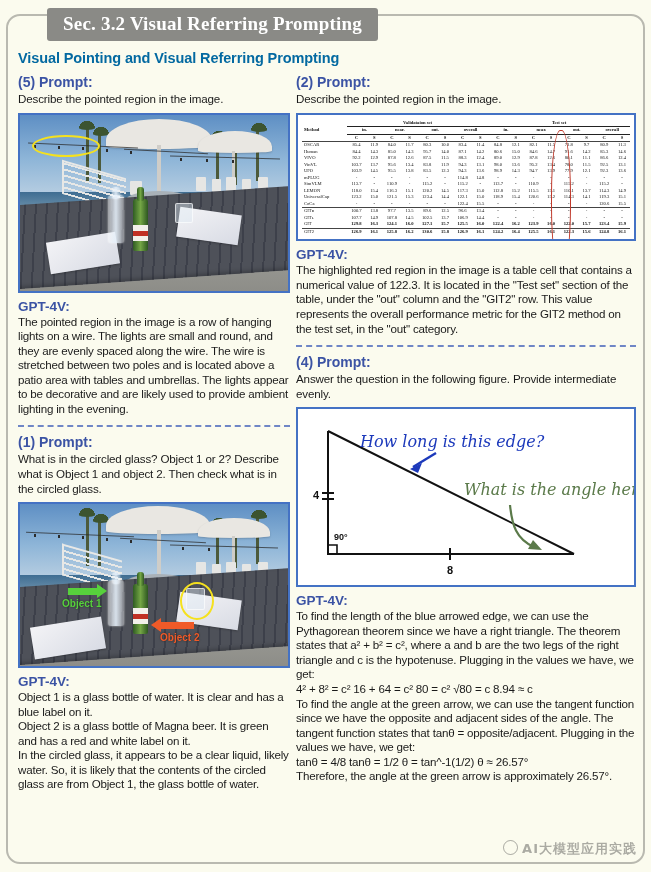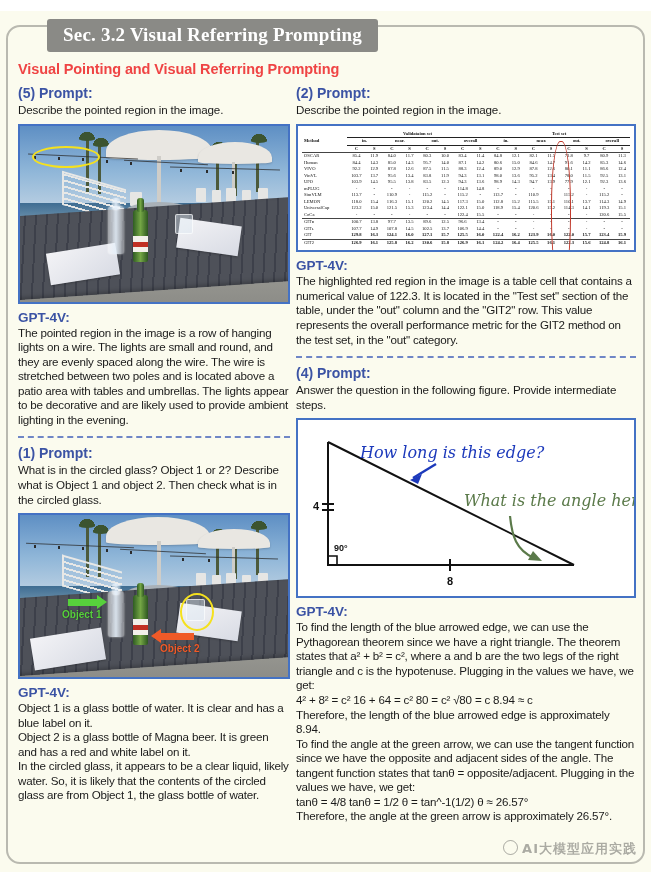--- a/index.html
+++ b/index.html
@@ -6,21 +6,20 @@
   body{
     width:651px;height:872px;
     background:#ffffff;
     font-family:"Liberation Sans", sans-serif;
     -webkit-font-smoothing:antialiased;
     overflow:hidden;
   }
   .page{
     position:absolute;inset:0;
     background:#fbfbee;
-    margin-top:11px;
   }
   
   .card{
     position:absolute;
     left:6px;top:14px;right:6px;bottom:8px;
     background:#fbfbee;
     border:2px solid #b9b9b0;
     border-radius:14px;
   }
   
@@ -32,21 +31,21 @@
     font-weight:bold;
     font-size:19px;
     letter-spacing:.2px;
     padding:5px 16px 6px 16px;
     border-radius:3px;
     white-space:nowrap;
     z-index:5;
   }
   .subtitle{
     position:absolute;left:18px;top:50px;
-    color:#ef4444;
+    color:#0369a1;
     font-weight:bold;
     font-size:14.5px;
     letter-spacing:-.1px;
   }
   .col{position:absolute;top:74px;}
   .colL{left:18px;width:272px;}
   .colR{left:296px;width:340px;}
 
   .ptitle{
     color:#3b53a4;font-weight:bold;font-size:14px;margin:0 0 2px 0;
@@ -624,21 +623,21 @@
       </div>
 
       <p class="gtitle">GPT-4V:</p>
       <p class="gtext">The highlighted red region in the image is a table cell that contains a numerical value of 122.3. It is located in the "Test set" section of the table, under the "out" column and the "GIT2" row. This value represents the overall performance metric for the GIT2 method on the test set, in the "out" category.</p>
     </div>
 
     <hr class="dashed">
 
     <div>
       <p class="ptitle">(4) Prompt:</p>
-      <p class="ptext">Answer the question in the following figure. Provide intermediate steps.</p>
+      <p class="ptext">Answer the question in the following figure. Provide intermediate evenly.</p>
 
       <div class="geobox">
         <svg viewBox="0 0 336 172" width="100%" height="172">
 
           <polyline points="30,22 30,145 276,145" fill="none" stroke="#111" stroke-width="2"></polyline>
           <line x1="30" y1="22" x2="276" y2="145" stroke="#111" stroke-width="2"></line>
 
           <polyline points="30,136 39,136 39,145" fill="none" stroke="#111" stroke-width="1.6"></polyline>
 
           <line x1="24" y1="84" x2="36" y2="84" stroke="#111" stroke-width="2"></line>
@@ -656,21 +655,20 @@
           <text id="q-green" x="166" y="86" font-size="16" class="script" fill="#5b7a4a" font-family="DejaVu Serif, serif">What is the angle here?</text>
           <path d="M212,96 C214,116 218,130 236,138" stroke="#5b7a4a" stroke-width="2.2" fill="none"></path>
           <path d="M244,141 L230,140 L235,131 Z" fill="#5b7a4a"></path>
         </svg>
       </div>
 
       <p class="gtitle">GPT-4V:</p>
       <div id="p4-answer">
           <p class="gtext">To find the length of the blue arrowed edge, we can use the Pythagorean theorem since we have a right triangle. The theorem states that a² + b² = c², where a and b are the two legs of the right triangle and c is the hypotenuse. Plugging in the values we have, we get:</p>
           <p class="gtext">4² + 8² = c²    16 + 64 = c²    80 = c²    √80 = c    8.94 ≈ c</p>
-          <p class="gtext">Therefore, the length of the blue arrowed edge is approximately 8.94.</p>
           <p class="gtext">To find the angle at the green arrow, we can use the tangent function since we have the opposite and adjacent sides of the angle. The tangent function states that tanθ = opposite/adjacent. Plugging in the values we have, we get:</p>
           <p class="gtext">tanθ = 4/8    tanθ = 1/2    θ = tan^-1(1/2)    θ ≈ 26.57°</p>
           <p class="gtext">Therefore, the angle at the green arrow is approximately 26.57°.</p>
         </div>
     </div>
   </div>
 
   <div class="watermark">
     <span class="wm-icon"></span><span id="wm-text">AI大模型应用实践</span>
   </div>

